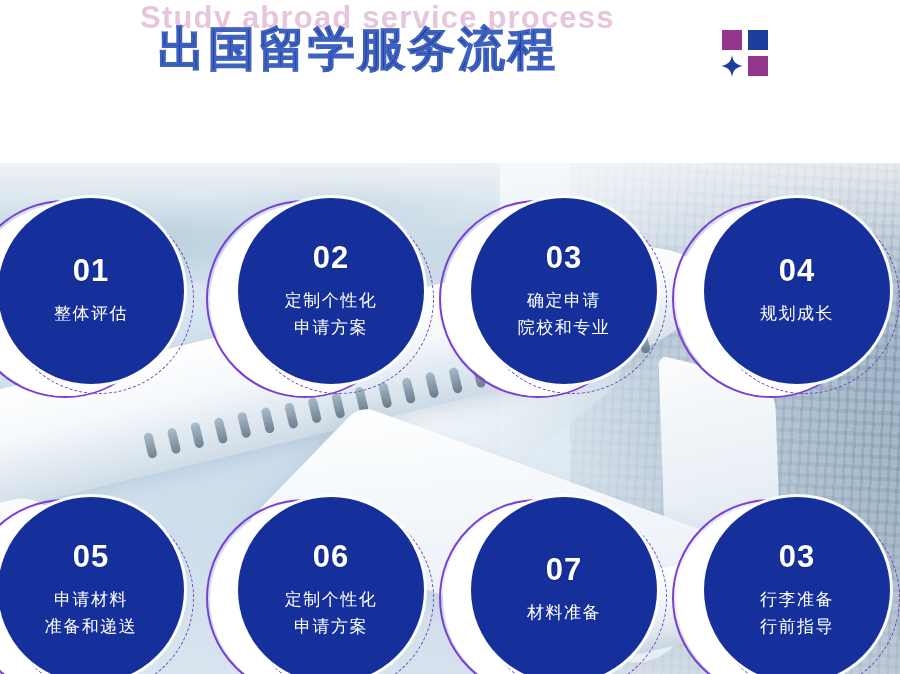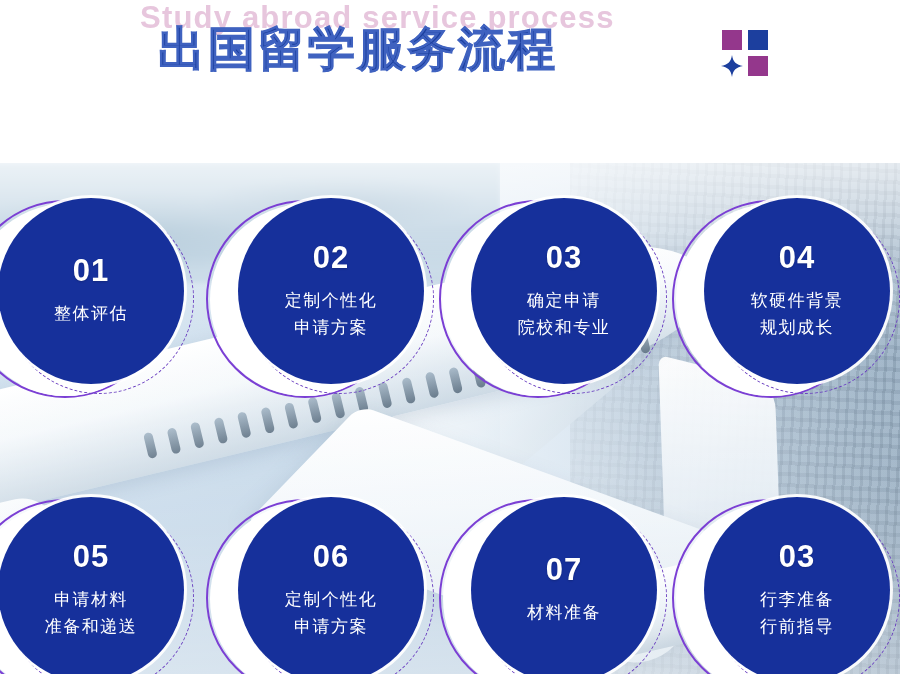--- a/index.html
+++ b/index.html
@@ -271,21 +271,20 @@
         <span class="l2">院校和专业</span>
       </span>
     </div>
 
     <div class="node" style="left:670px;top:190px;">
       <span class="ring-solid"></span>
       <span class="ring-white"></span>
       <span class="ring-dash"></span>
       <span class="disc">
         <span class="num">04</span>
-        <span class="l1">软硬件背景</span>
         <span class="l2">规划成长</span>
       </span>
     </div>
 
     <div class="node" style="left:-36px;top:489px;">
       <span class="ring-solid"></span>
       <span class="ring-white"></span>
       <span class="ring-dash"></span>
       <span class="disc">
         <span class="num">05</span>

